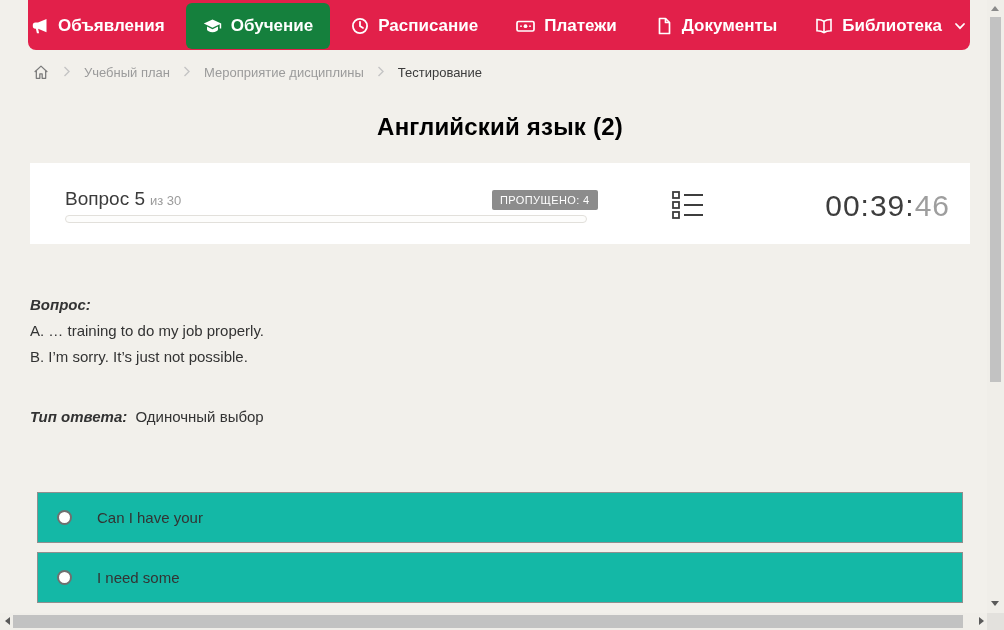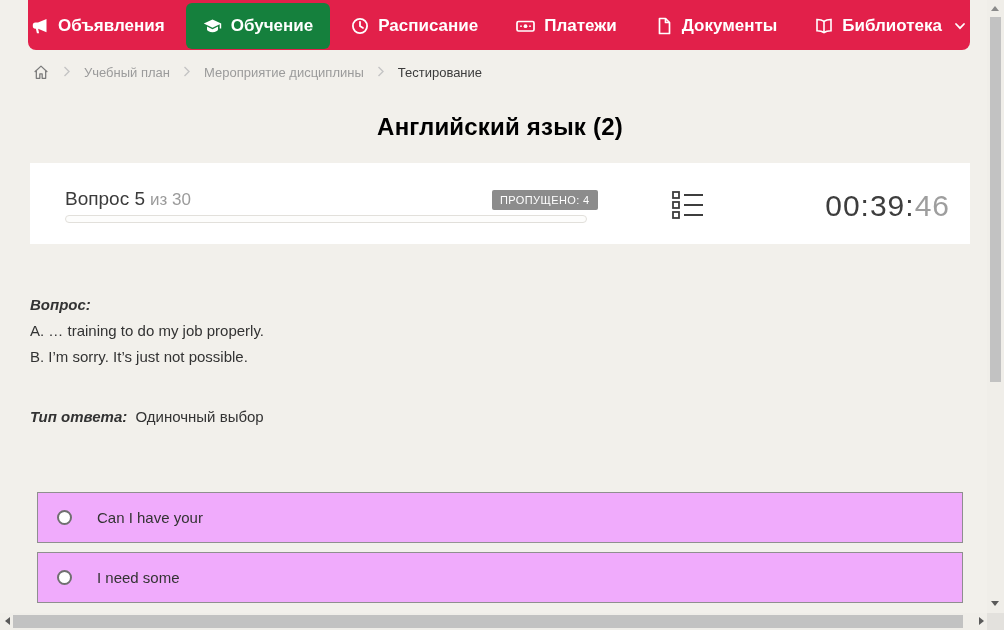--- a/index.html
+++ b/index.html
@@ -45,21 +45,21 @@
     text-align:center; font-size:24px; font-weight:700; color:#000000;
     letter-spacing:0.2px;
   }
 
   
   .qheader {
     position:absolute; left:30px; top:163px; width:940px; height:81px;
     background:#ffffff;
   }
   .qtitle { position:absolute; left:35px; top:25px; font-size:19px; color:#3b3b3b; }
-  .qtotal { font-size:17px; color:#9b9b9b; margin-left:5px; }
+  .qtotal { font-size:13px; color:#9b9b9b; margin-left:5px; }
   .skipped-badge {
     position:absolute; left:462px; top:27px; height:20px; line-height:20px;
     background:#8c8c8c; color:#fff; font-size:11px; font-weight:400;
     padding:0 8px; border-radius:2px; letter-spacing:0.4px;
   }
   .progress-track {
     position:absolute; left:35px; top:52px; width:522px; height:8px;
     background:#fdfdfc; border:1px solid #e2e0db; border-radius:5px;
     overflow:hidden;
   }
@@ -76,21 +76,21 @@
     position:absolute; left:30px; top:292px; width:900px;
     font-size:15px; line-height:26px; color:#333;
   }
   .q-label { font-weight:700; font-style:italic; }
   .answer-type { margin-top:34px; }
   .answer-type .q-label { margin-right:4px; }
 
   
   .option {
     position:absolute; left:37px; width:926px; height:51px;
-    background:#f0abfc; border:1px solid #8f8f8f;
+    background:#14b8a6; border:1px solid #8f8f8f;
     display:flex; align-items:center; cursor:pointer;
   }
   .option-1 { top:492px; }
   .option-2 { top:552px; }
   .radio {
     width:15px; height:15px; margin-left:19px; flex:none;
     border:2px solid #707070; border-radius:50%; background:#fff;
   }
   .option-label { margin-left:25px; font-size:15px; color:#333; }
 

